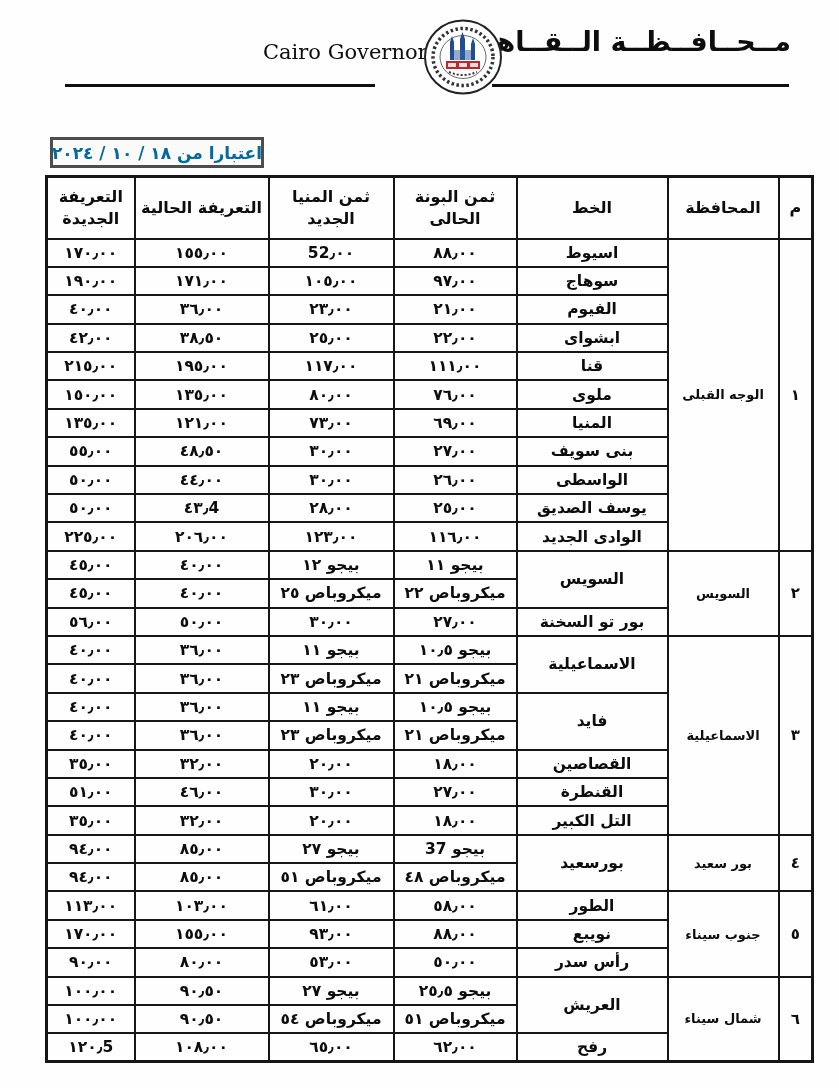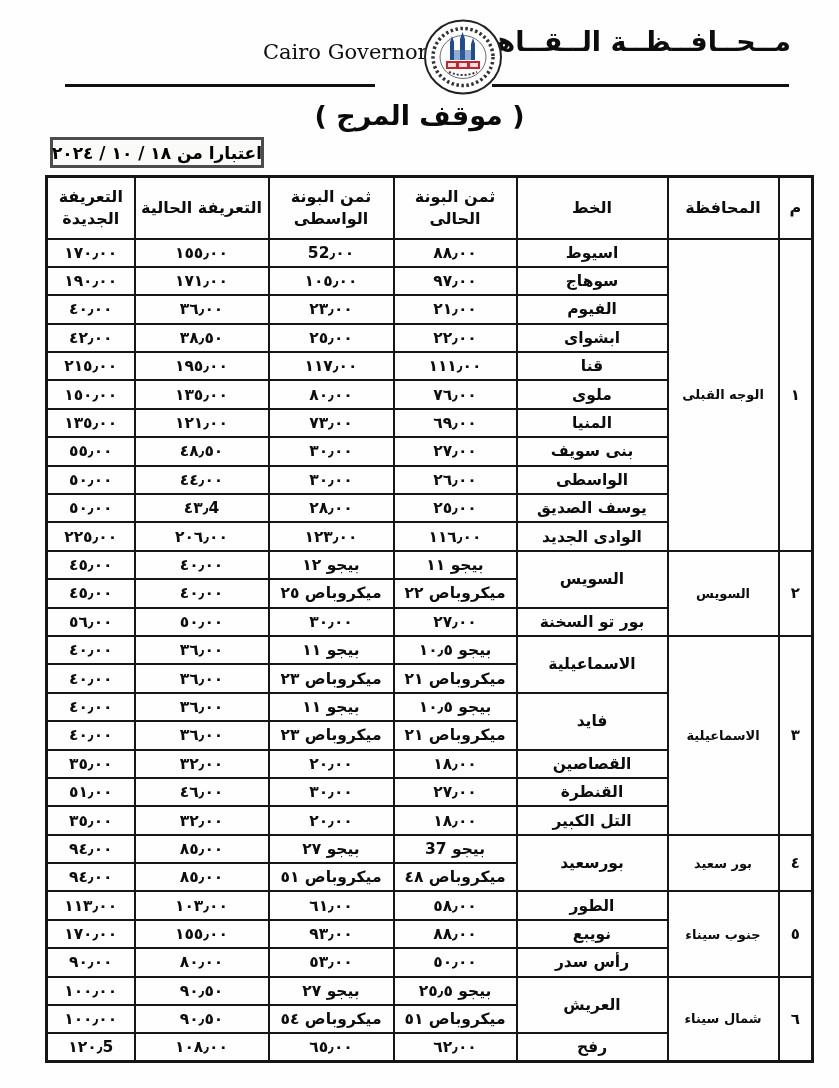--- a/index.html
+++ b/index.html
@@ -33,21 +33,21 @@
   .doc-title {
     position: absolute; top: 100px; left: 0; width: 100%;
     text-align: center; direction: rtl;
     font-size: 27px; font-weight: bold; color: #0a0a0a;
   }
   .date-stamp {
     position: absolute; top: 137px; left: 50px;
     width: 214px; height: 31px;
     border: 3px solid #4d4d4d; background: #fafaf8;
     display: flex; align-items: center; justify-content: center;
-    direction: rtl; font-size: 17px; font-weight: bold; color: #000000;
+    direction: rtl; font-size: 17px; font-weight: bold; color: #0369a1;
     white-space: nowrap;
   }
 
   
   table.fares {
     position: absolute; top: 175px; left: 45px;
     width: 768px; table-layout: fixed;
     border-collapse: collapse; direction: rtl;
     border: 3px solid #161616;
   }
@@ -89,21 +89,20 @@
     <rect x="23" y="43" width="34" height="8" fill="#c0272d"></rect>
     <rect x="25" y="45" width="8" height="4" fill="#ffffff" opacity="0.85"></rect>
     <rect x="36" y="45" width="8" height="4" fill="#ffffff" opacity="0.85"></rect>
     <rect x="47" y="45" width="8" height="4" fill="#ffffff" opacity="0.85"></rect>
     <path d="M 26 54 Q 40 60 54 54" fill="none" stroke="#333333" stroke-width="2" stroke-dasharray="2 2"></path>
   </svg>
 
   <div class="rule rule-left"></div>
   <div class="rule rule-right"></div>
 
-  <div class="doc-title">( موقف المرج )</div>
 
   <div class="date-stamp">
     <span>اعتبارا من ١٨ / ١٠ / ٢٠٢٤</span>
   </div>
 
   <table class="fares">
     <colgroup>
       <col style="width:34px">
         <col style="width:111px">
         <col style="width:151px">
@@ -111,21 +110,21 @@
         <col style="width:125px">
         <col style="width:134px">
         <col style="width:88px">
     </colgroup>
     <thead>
       <tr id="head-row">
           <th class="col-head">م</th>
           <th class="col-head">المحافظة</th>
           <th class="col-head">الخط</th>
           <th class="col-head">ثمن البونة الحالى</th>
-          <th class="col-head">ثمن البونة الواسطى</th>
+          <th class="col-head">ثمن المنيا الجديد</th>
           <th class="col-head">التعريفة الحالية</th>
           <th class="col-head">التعريفة الجديدة</th>
         </tr>
     </thead>
     <tbody id="body-rows">
         <tr>
           <td class="serial-cell" rowspan="11">١</td>
           <td class="gov-cell" rowspan="11">الوجه القبلى</td>
           <td class="line-cell" rowspan="1">اسيوط</td>
           <td class="num-cell">٨٨٫٠٠</td>

